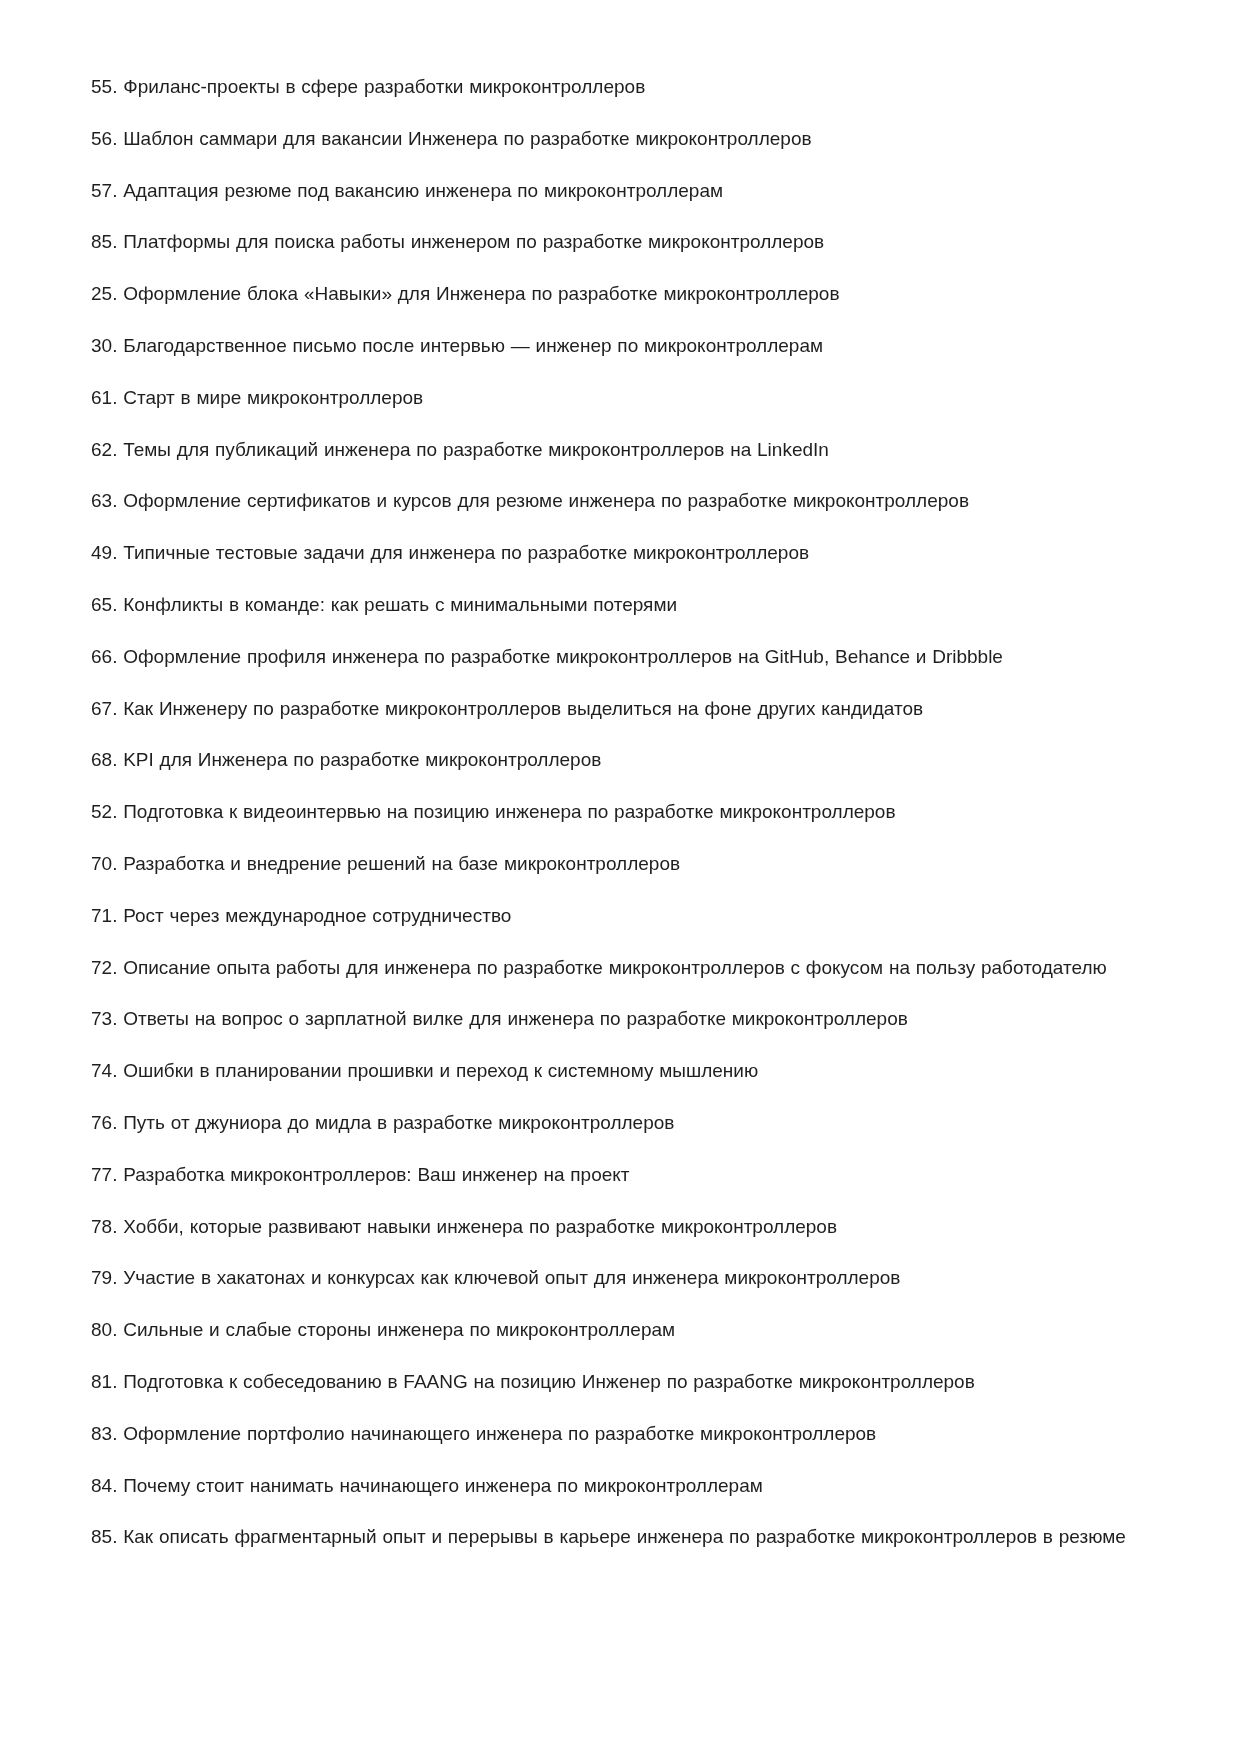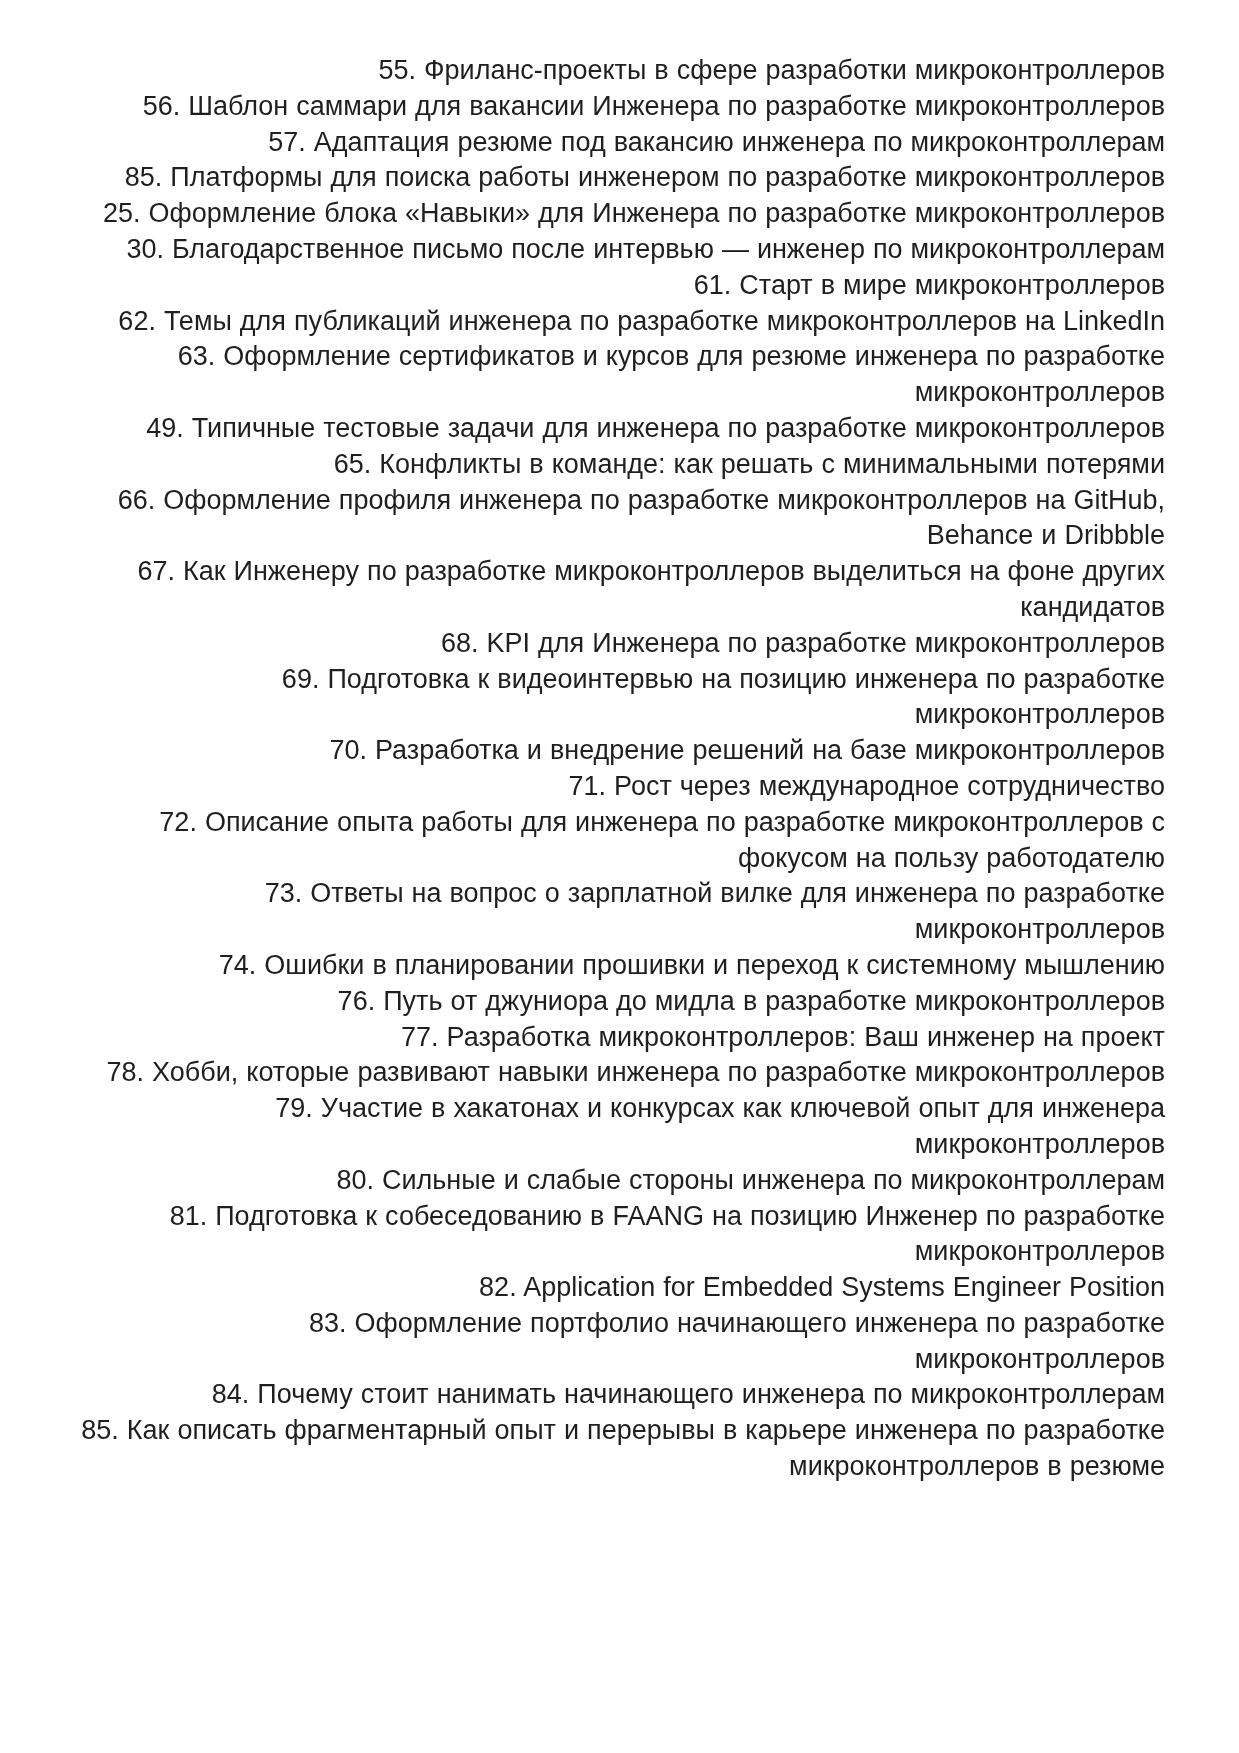--- a/index.html
+++ b/index.html
@@ -19,28 +19,27 @@
       top: 53px;
       width: 1090px;
     }
     .list {
       list-style: none;
       margin: 0;
       padding: 0;
     }
     .list-item {
       font-family: "Liberation Sans", sans-serif;
-      font-size: 27px;
+      font-size: 19px;
       line-height: 35.8px;
       color: #1f1f1f;
-      margin: 0;
+      margin: 16px;
       padding: 0;
       letter-spacing: 0;
       word-spacing: 0.5px;
-      text-align: right;
     }
   </style>
 </head>
 <body>
 
 <div class="page">
   <ul class="list">
     <li class="list-item">55. Фриланс-проекты в сфере разработки микроконтроллеров</li>
     <li class="list-item">56. Шаблон саммари для вакансии Инженера по разработке микроконтроллеров</li>
     <li class="list-item">57. Адаптация резюме под вакансию инженера по микроконтроллерам</li>
@@ -48,30 +47,29 @@
     <li class="list-item">25. Оформление блока «Навыки» для Инженера по разработке микроконтроллеров</li>
     <li class="list-item">30. Благодарственное письмо после интервью — инженер по микроконтроллерам</li>
     <li class="list-item">61. Старт в мире микроконтроллеров</li>
     <li class="list-item">62. Темы для публикаций инженера по разработке микроконтроллеров на LinkedIn</li>
     <li class="list-item">63. Оформление сертификатов и курсов для резюме инженера по разработке микроконтроллеров</li>
     <li class="list-item">49. Типичные тестовые задачи для инженера по разработке микроконтроллеров</li>
     <li class="list-item">65. Конфликты в команде: как решать с минимальными потерями</li>
     <li class="list-item">66. Оформление профиля инженера по разработке микроконтроллеров на GitHub, Behance и Dribbble</li>
     <li class="list-item">67. Как Инженеру по разработке микроконтроллеров выделиться на фоне других кандидатов</li>
     <li class="list-item">68. KPI для Инженера по разработке микроконтроллеров</li>
-    <li class="list-item">69. Подготовка к видеоинтервью на позицию инженера по разработке микроконтроллеров</li>
+    <li class="list-item">52. Подготовка к видеоинтервью на позицию инженера по разработке микроконтроллеров</li>
     <li class="list-item">70. Разработка и внедрение решений на базе микроконтроллеров</li>
     <li class="list-item">71. Рост через международное сотрудничество</li>
     <li class="list-item">72. Описание опыта работы для инженера по разработке микроконтроллеров с фокусом на пользу работодателю</li>
     <li class="list-item">73. Ответы на вопрос о зарплатной вилке для инженера по разработке микроконтроллеров</li>
     <li class="list-item">74. Ошибки в планировании прошивки и переход к системному мышлению</li>
     <li class="list-item">76. Путь от джуниора до мидла в разработке микроконтроллеров</li>
     <li class="list-item">77. Разработка микроконтроллеров: Ваш инженер на проект</li>
     <li class="list-item">78. Хобби, которые развивают навыки инженера по разработке микроконтроллеров</li>
     <li class="list-item">79. Участие в хакатонах и конкурсах как ключевой опыт для инженера микроконтроллеров</li>
     <li class="list-item">80. Сильные и слабые стороны инженера по микроконтроллерам</li>
     <li class="list-item">81. Подготовка к собеседованию в FAANG на позицию Инженер по разработке микроконтроллеров</li>
-    <li class="list-item">82. Application for Embedded Systems Engineer Position</li>
     <li class="list-item">83. Оформление портфолио начинающего инженера по разработке микроконтроллеров</li>
     <li class="list-item">84. Почему стоит нанимать начинающего инженера по микроконтроллерам</li>
     <li class="list-item">85. Как описать фрагментарный опыт и перерывы в карьере инженера по разработке микроконтроллеров в резюме</li>
   </ul>
 </div>
 
 </body></html>

